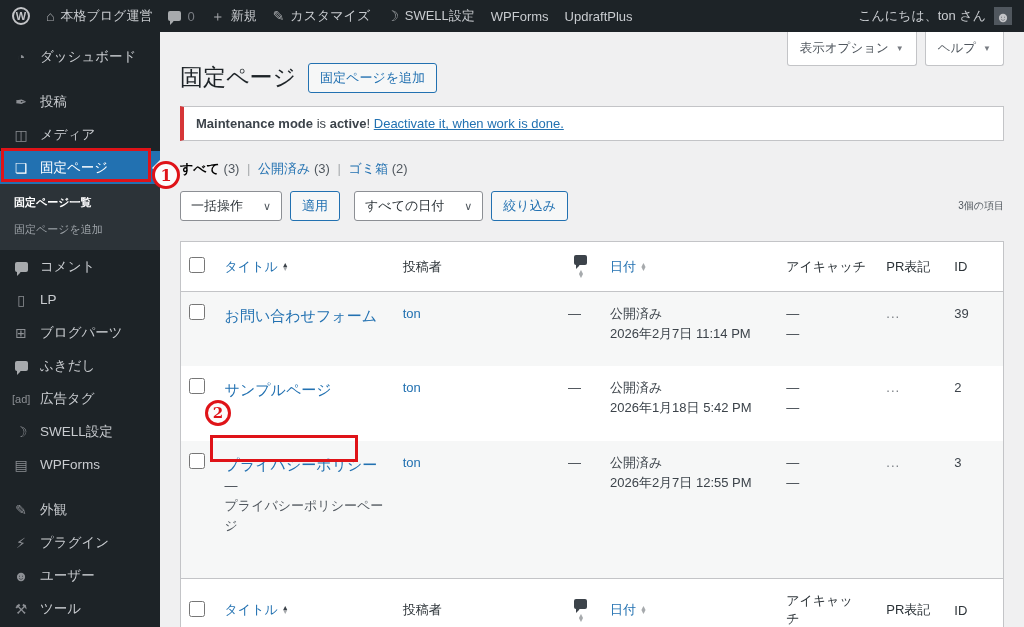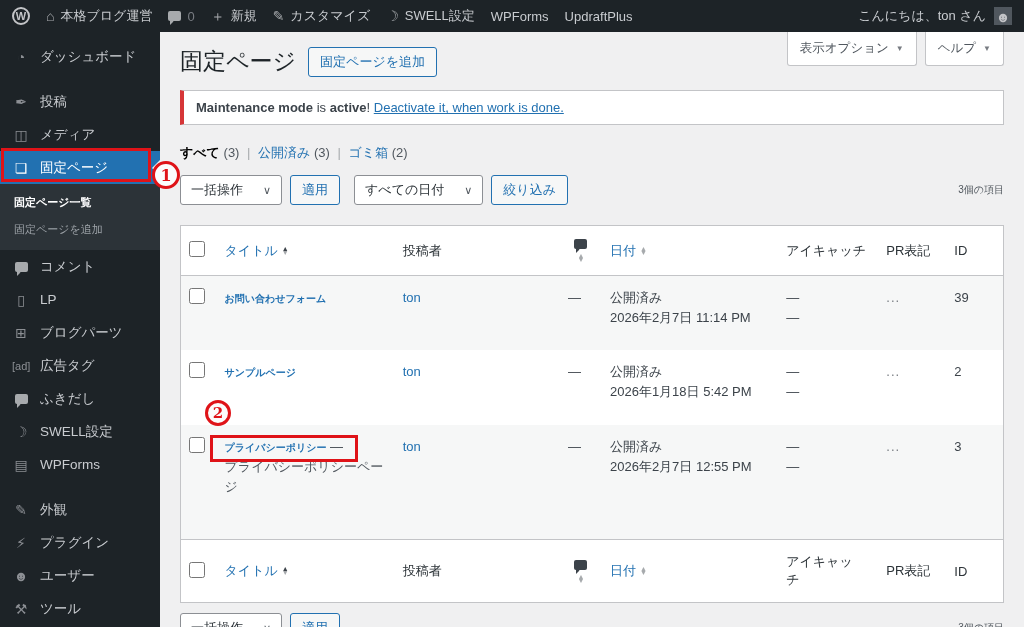--- a/index.html
+++ b/index.html
@@ -27,21 +27,21 @@
   .menu-item.active{background:#2271b1;color:#fff}
   .menu-item.active .mi-icon{color:#fff}
   .menu-item.active::after{content:"";position:absolute;right:0;top:50%;margin-top:-8px;border:8px solid transparent;border-right-color:#f0f0f1}
   .sep{height:12px}
   .submenu{background:#2c3338;padding:5px 0 7px}
   .submenu-item{padding:6px 12px 6px 14px;font-size:11px;color:#9ca2a7;cursor:pointer}
   .submenu-item.current{color:#fff;font-weight:bold}
   .adtag-icon{font-size:11px;letter-spacing:0}
 
   
-  .content{flex:1;background:#f0f0f1;position:relative;padding:0 20px;overflow:hidden}
+  .content{flex:1;background:#f0f0f1;position:relative;padding:16px 20px;overflow:hidden}
   .screen-meta{position:absolute;top:0;right:20px;display:flex;gap:8px;z-index:5}
   .meta-btn{background:#fff;border:1px solid #c3c4c7;border-top:none;padding:8px 12px;font-size:12.5px;color:#50575e;border-radius:0 0 3px 3px;display:flex;gap:7px;align-items:center;cursor:pointer}
   .chev{font-size:8px;color:#787c82}
   .page-header{display:flex;align-items:center;gap:12px;margin-top:15px}
   h1.page-title{font-size:23px;font-weight:500;color:#1d2327;line-height:1.3}
   .btn{border:1px solid #2271b1;color:#2271b1;background:#f6f7f7;padding:5px 11px;font-size:13px;border-radius:3px;white-space:nowrap;cursor:pointer;line-height:1.4}
   .notice{background:#fff;border:1px solid #c3c4c7;border-left:4px solid #d63638;padding:9px 12px;margin-top:13px;font-size:13px;color:#3c434a}
   .notice a{color:#2271b1}
   .list-row{display:flex;justify-content:space-between;align-items:center;margin-top:19px}
   .views{font-size:13px;color:#646970}
@@ -61,21 +61,21 @@
   .wp-list th{font-weight:normal;text-align:left;color:#2c3338;padding:13px 8px;vertical-align:middle}
   .wp-list thead th{border-bottom:1px solid #c3c4c7}
   .wp-list tfoot th{border-top:1px solid #c3c4c7}
   .wp-list td{padding:12px 8px 22px;vertical-align:top;line-height:1.55}
   tr.alt{background:#f6f7f7}
   td.tall{padding-bottom:42px}
   .sort-link{color:#2271b1;text-decoration:none;display:inline-flex;align-items:center;gap:4px;cursor:pointer}
   .sorters{display:inline-flex;flex-direction:column;line-height:0.55;font-size:7px}
   .s-up{color:#3c434a}.s-dn{color:#a7aaad}
   .comment-col{display:flex;flex-direction:column;align-items:center;gap:5px}
-  a.row-title{color:#2271b1;font-weight:bold;font-size:10px;text-decoration:none;cursor:pointer}
+  a.row-title{color:#2271b1;font-weight:normal;font-size:15px;text-decoration:none;cursor:pointer}
   a.author-link{color:#2271b1;text-decoration:none;cursor:pointer}
   .subtitle{color:#50575e}
   .dash{color:#3c434a}
   .pr-dots{color:#787c82;letter-spacing:1px}
   .cb{width:16px;height:16px;accent-color:#2271b1}
 
   .bottom-nav{display:flex;align-items:center;gap:8px;margin-top:10px}
 
   
   .anno{position:absolute;z-index:50}
@@ -155,26 +155,26 @@
       </div>
       <div class="menu-item">
         <span class="mi-icon">▯</span>
         <span>LP</span>
       </div>
       <div class="menu-item">
         <span class="mi-icon">⊞</span>
         <span>ブログパーツ</span>
       </div>
       <div class="menu-item">
+        <span class="mi-icon"><span class="bubble"></span></span>
+        <span>ふきだし</span>
+      </div>
+      <div class="menu-item">
         <span class="mi-icon adtag-icon">[ad]</span>
         <span>広告タグ</span>
-      </div>
-      <div class="menu-item">
-        <span class="mi-icon"><span class="bubble"></span></span>
-        <span>ふきだし</span>
       </div>
       <div class="menu-item">
         <span class="mi-icon">☽</span>
         <span>SWELL設定</span>
       </div>
       <div class="menu-item">
         <span class="mi-icon">▤</span>
         <span>WPForms</span>
       </div>
       <div class="sep"></div>

